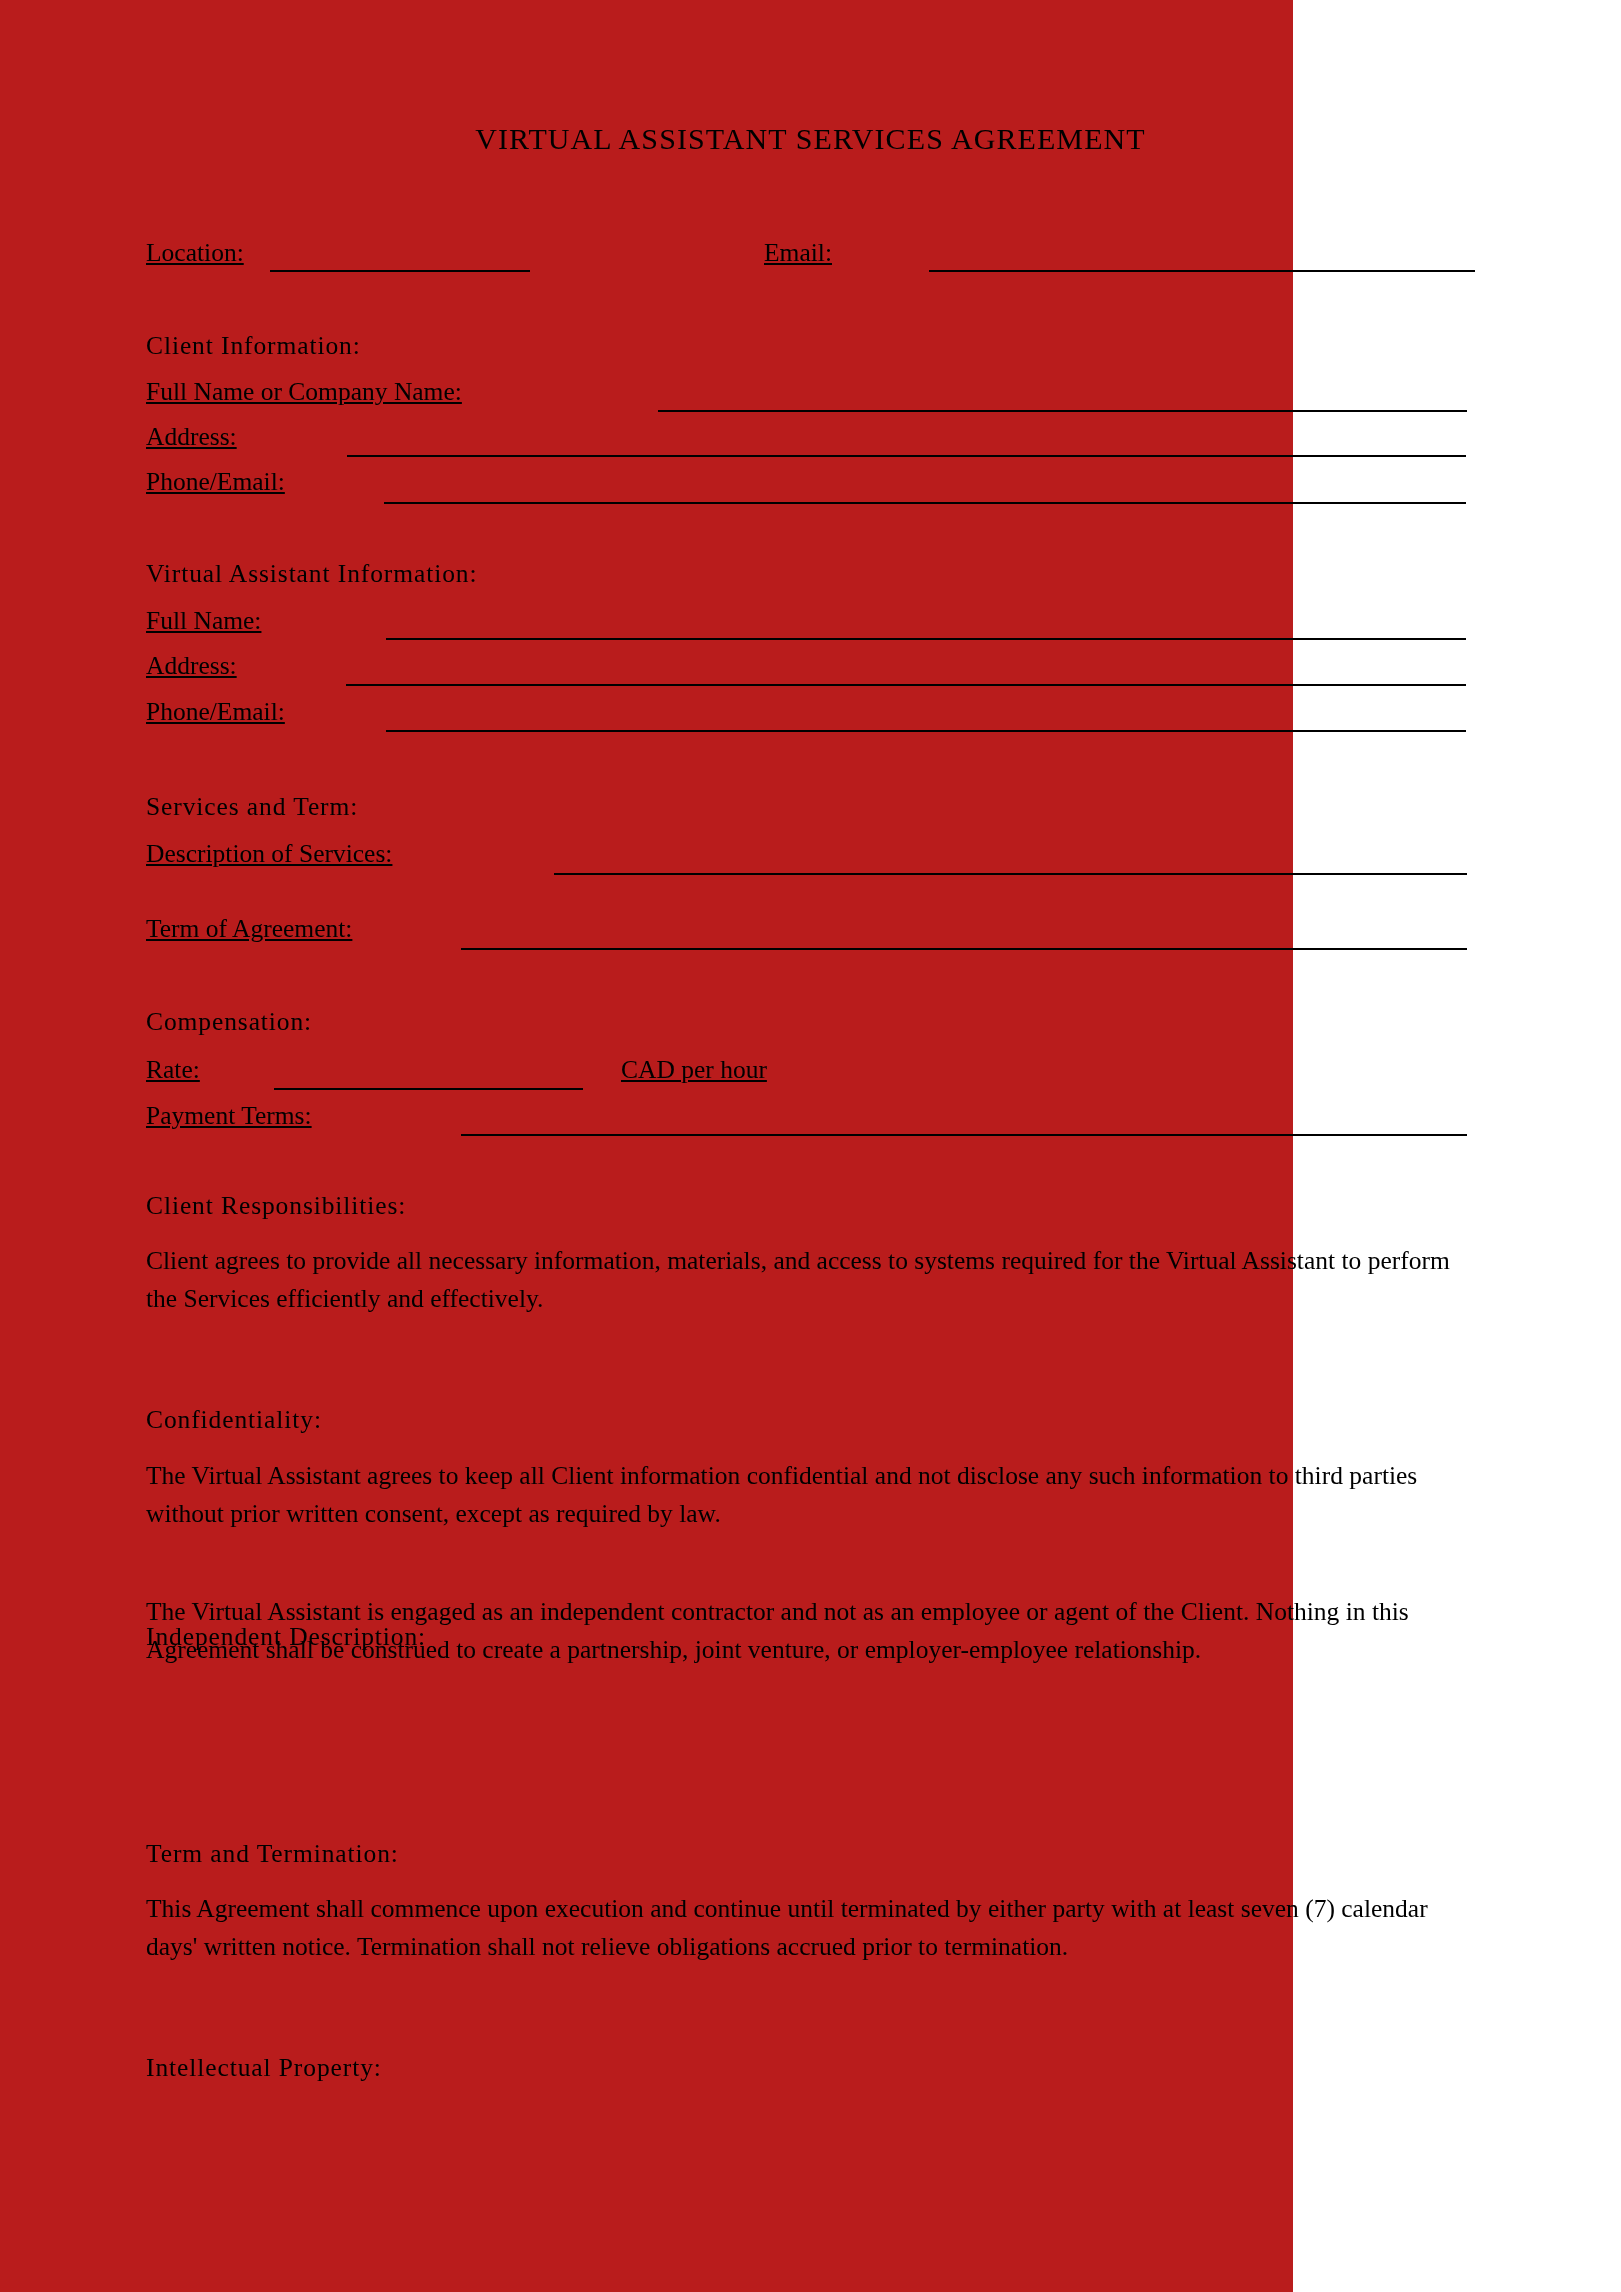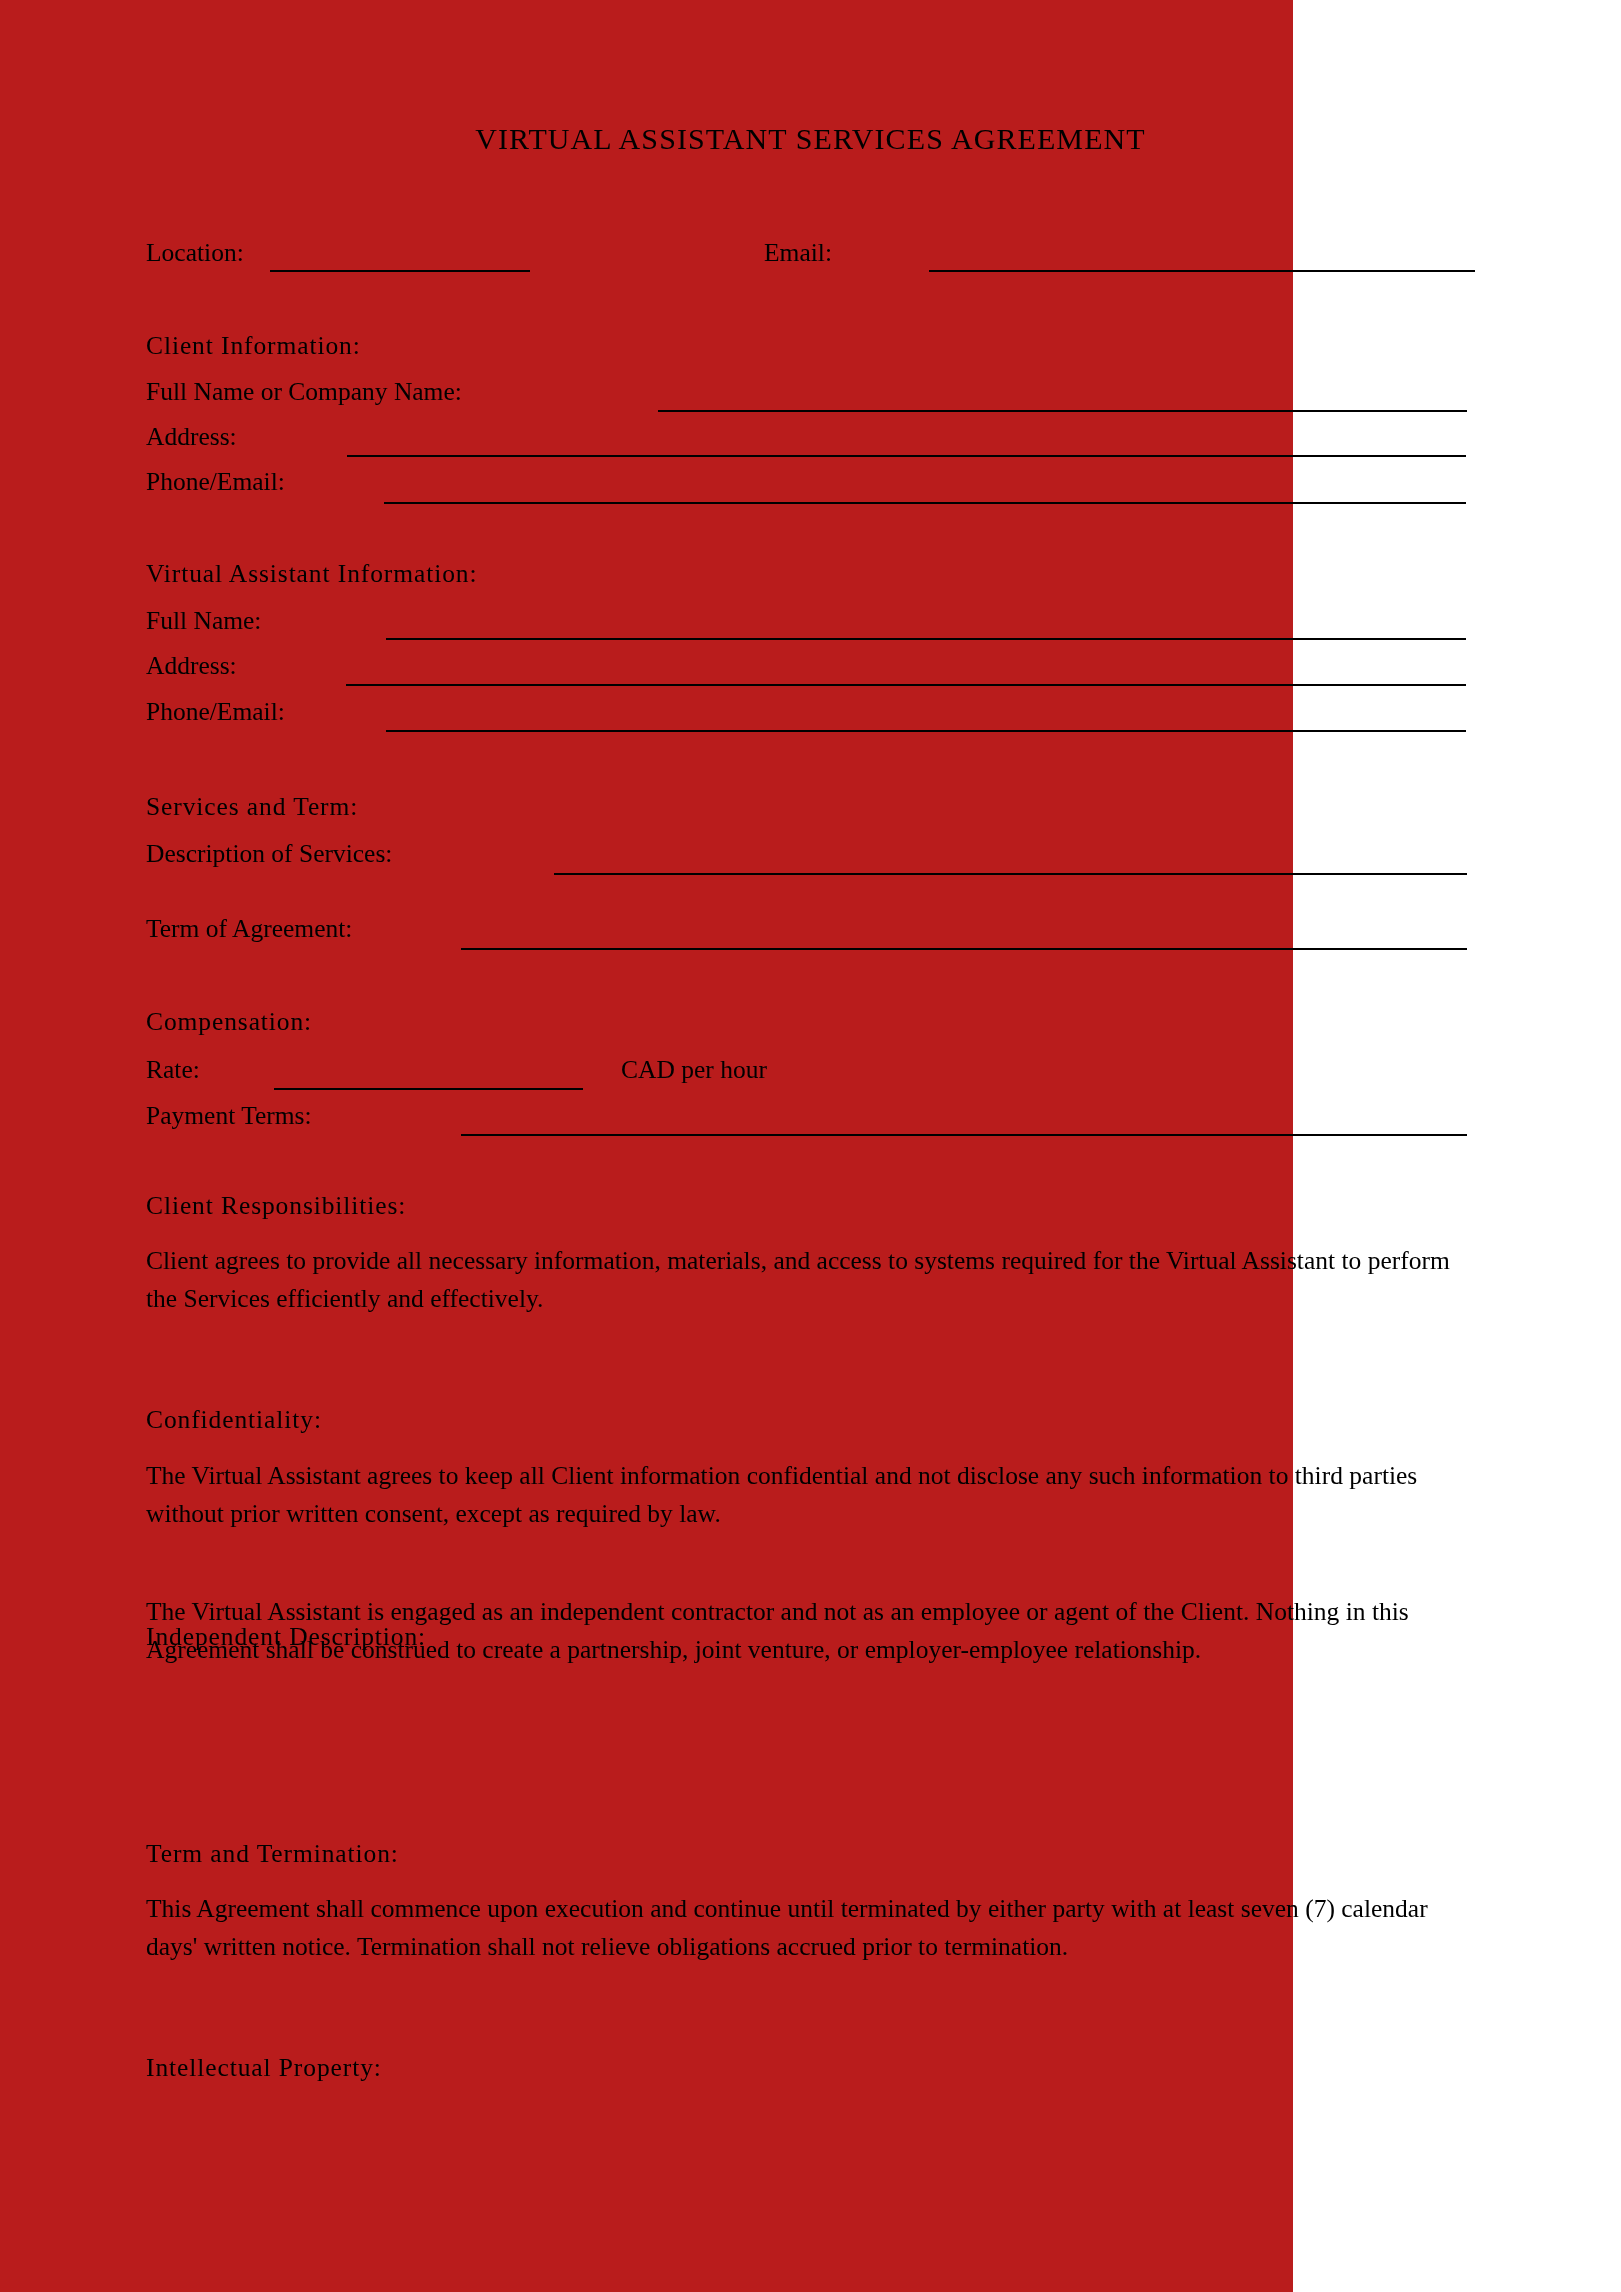--- a/index.html
+++ b/index.html
@@ -37,20 +37,21 @@
     font-weight: 400;
     white-space: nowrap;
   }
 
   
   .txt {
     position: absolute;
     font-size: 25.5px;
     line-height: 1;
     white-space: nowrap;
+    text-decoration: underline;
   }
 
   .section-head {
     position: absolute;
     font-size: 25.5px;
     letter-spacing: 0.9px;
     line-height: 1;
     white-space: nowrap;
   }
 

